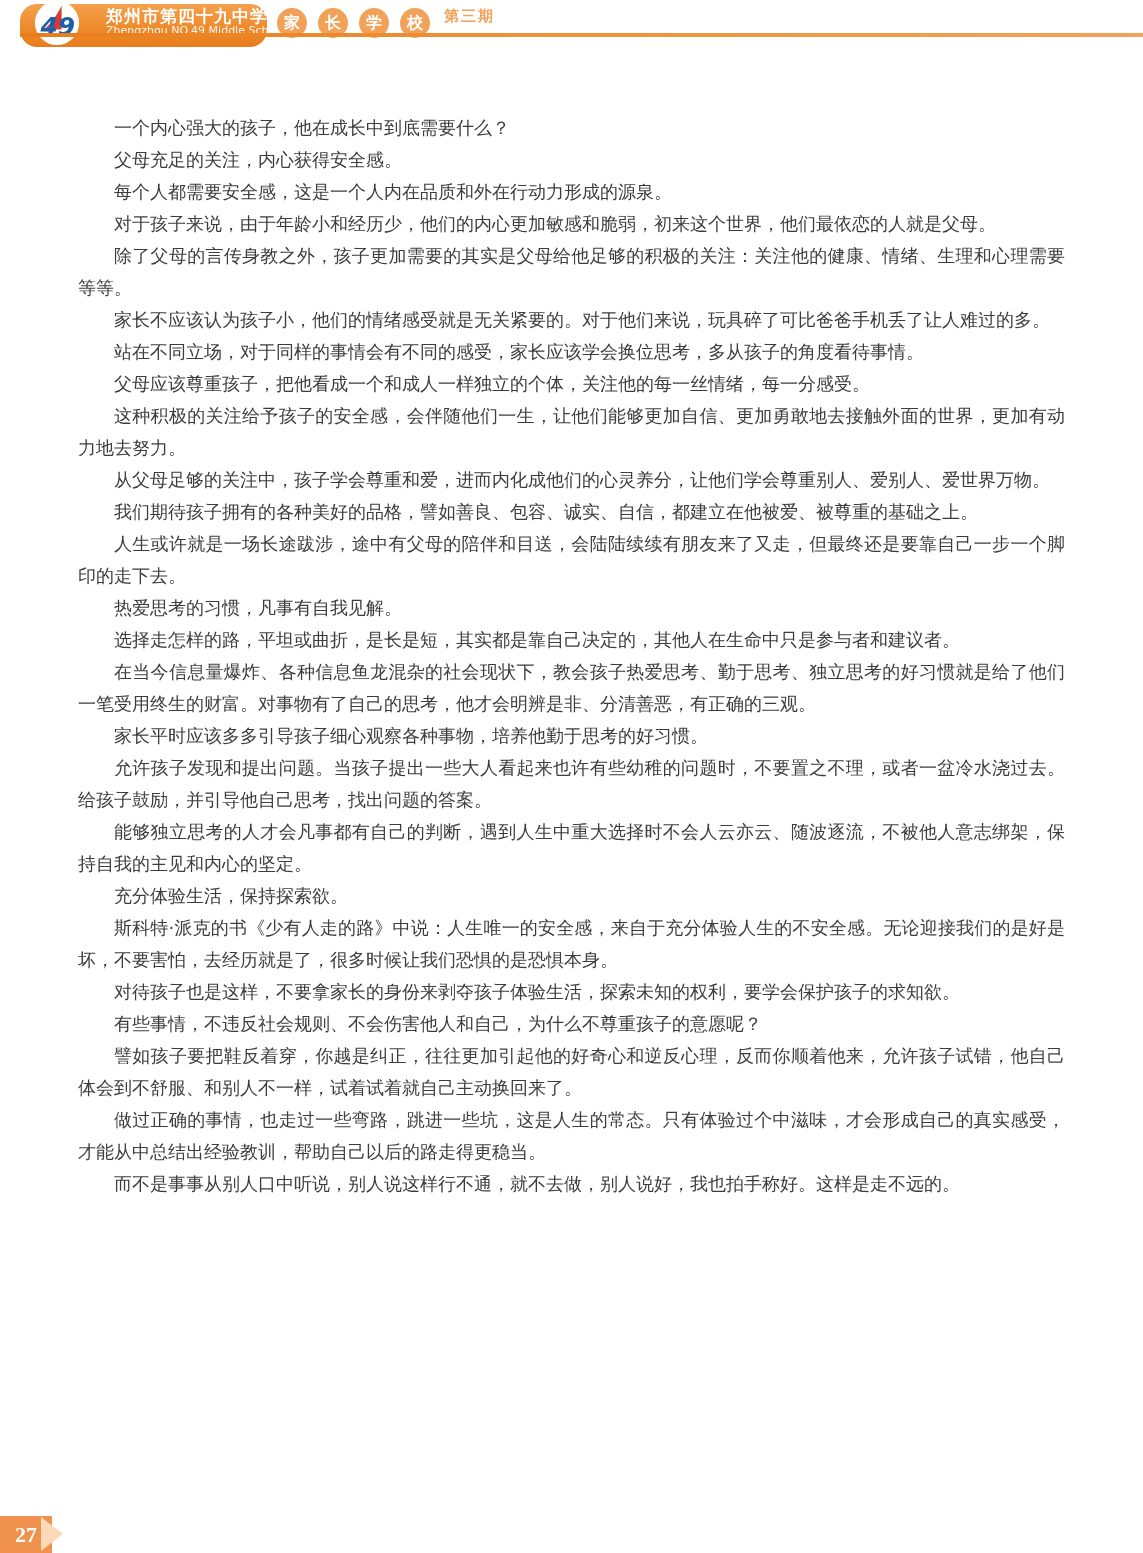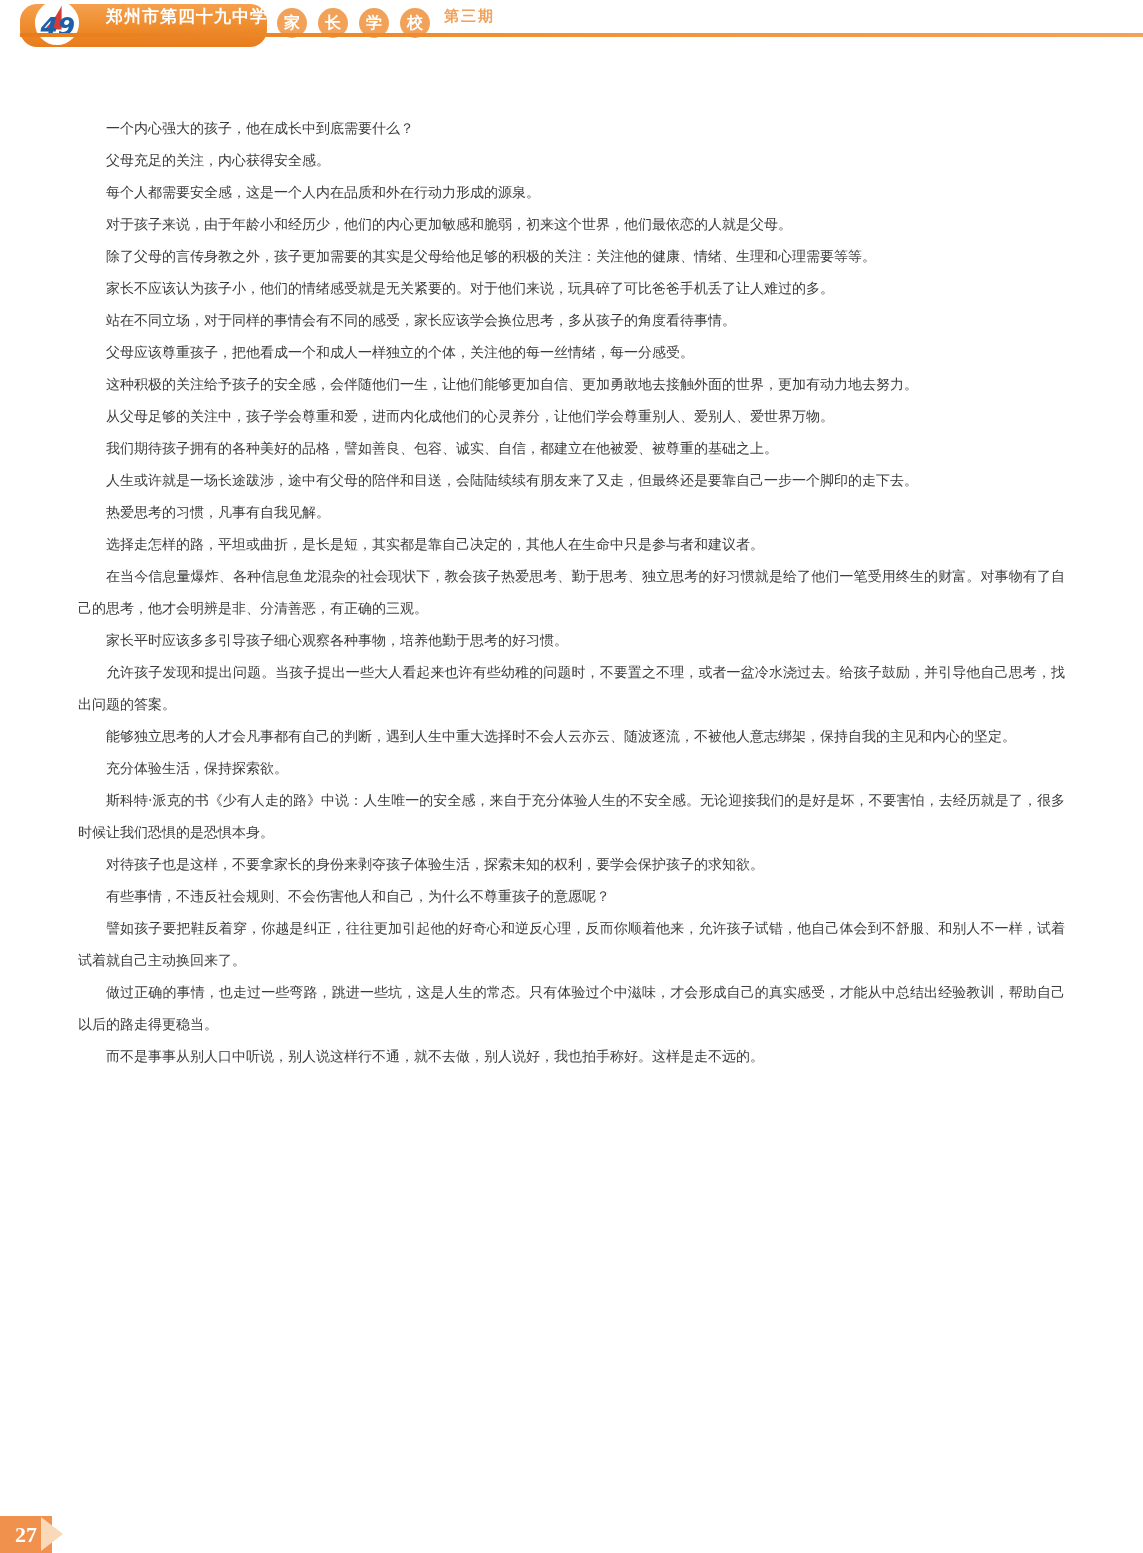--- a/index.html
+++ b/index.html
@@ -21,21 +21,21 @@
     background: linear-gradient(180deg, #F5A04E 0%, #EE8B2C 55%, #E87C1C 100%);
   }
   .logo-wrap {
     position: absolute;
     left: 14px; top: -4px;
     width: 46px; height: 46px;
   }
   .names {
     position: absolute;
     left: 86px; top: 3px;
-    display: flex; flex-direction: row;
+    display: flex; flex-direction: column;
   }
   .name-cn {
     color: #ffffff;
     font-size: 17px;
     font-weight: bold;
     letter-spacing: 1px;
     line-height: 19px;
     white-space: nowrap;
   }
   .name-en {
@@ -81,21 +81,21 @@
   
   .article {
     position: absolute;
     left: 78px; top: 112px;
     width: 987px;
   }
   .article p {
     margin: 0;
     text-indent: 2em;
     text-align: justify;
-    font-size: 14px;
+    font-size: 18px;
     line-height: 32px;
     color: #3c3c3c;
     font-family: "DejaVu Sans", sans-serif;
   }
 
   
   .page-num {
     position: absolute;
     left: 0; top: 1516px;
     width: 52px; height: 37px;

